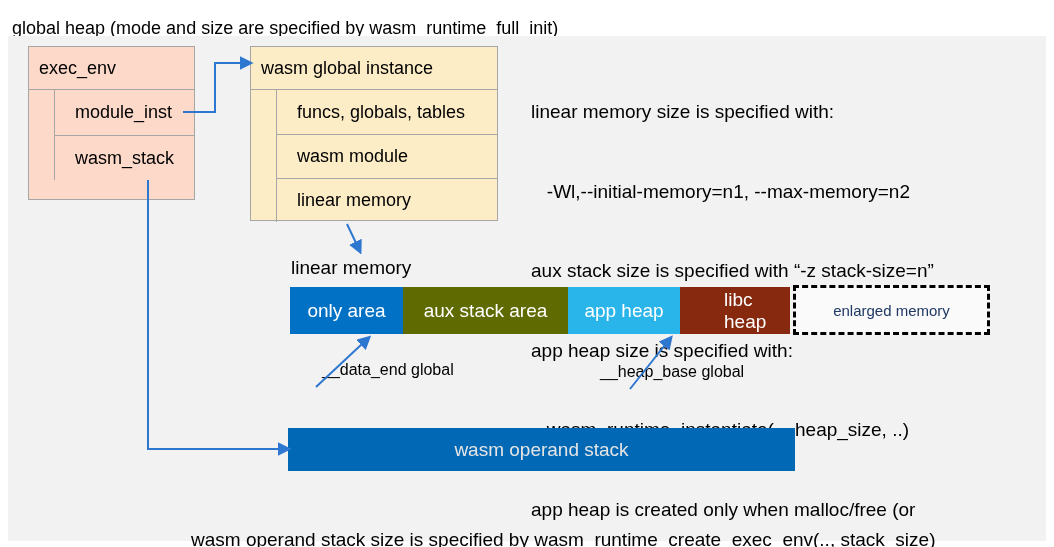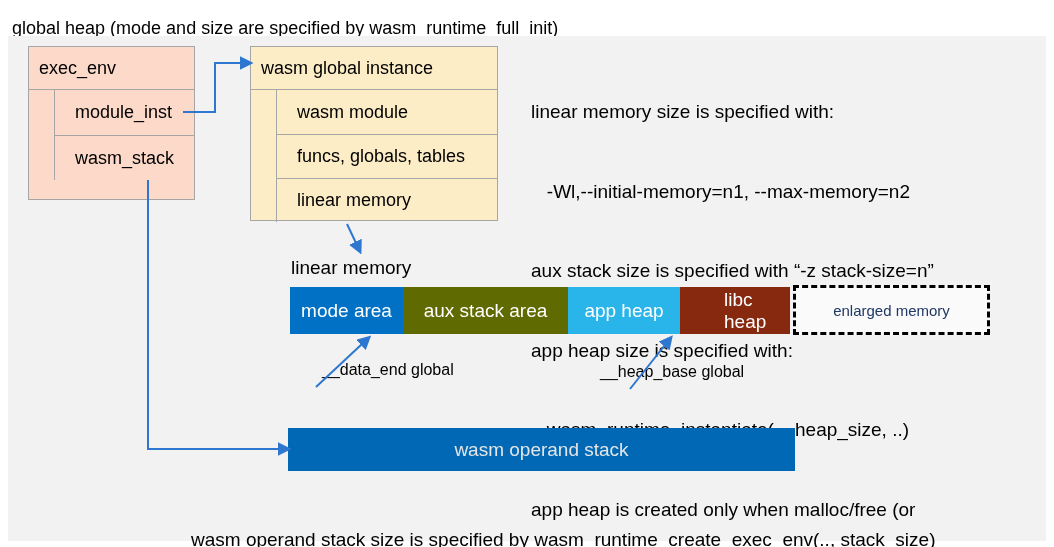--- a/index.html
+++ b/index.html
@@ -57,38 +57,38 @@
   <div class="panel"></div>
 
   <div class="nbox box-exec" style="background-color: rgb(252, 217, 200);">
     <div class="nbox-header">exec_env</div>
     <div class="nbox-row">module_inst</div>
     <div class="nbox-row">wasm_stack</div>
   </div>
 
   <div class="nbox box-mi" style="background-color: rgb(253, 237, 199);">
     <div class="nbox-header">wasm global instance</div>
+    <div class="nbox-row">funcs, globals, tables</div>
     <div class="nbox-row">wasm module</div>
-    <div class="nbox-row">funcs, globals, tables</div>
     <div class="nbox-row">linear memory</div>
   </div>
 
   <div class="notes">
     <div>linear memory size is specified with:</div>
     <div>   -Wl,--initial-memory=n1, --max-memory=n2</div>
     <div>aux stack size is specified with “-z stack-size=n”</div>
     <div>app heap size is specified with:</div>
     <div>   wasm_runtime_instantiate(.., heap_size, ..)</div>
     <div>app heap is created only when malloc/free (or</div>
     
   </div>
 
   <div class="lm-label">linear memory</div>
 
-  <div class="seg" style="left: 290px; width: 113px; background-color: rgb(0, 113, 197);">mode area</div>
+  <div class="seg" style="left: 290px; width: 113px; background-color: rgb(0, 113, 197);">only area</div>
   <div class="seg" style="left: 403px; width: 165px; background-color: rgb(95, 106, 0);">aux stack area</div>
   <div class="seg" style="left: 568px; width: 112px; background-color: rgb(41, 181, 234);">app heap</div>
   <div class="seg" style="left: 680px; width: 110px; background-color: rgb(134, 41, 14); padding-left: 44px;">libc heap</div>
   <div class="enlarged" style="color: rgb(31, 56, 100);">enlarged memory</div>
 
   <div class="lbl lbl-data-end">__data_end global</div>
   <div class="lbl lbl-heap-base">__heap_base global</div>
 
   <div class="operand" style="background-color: rgb(0, 104, 181);">wasm operand stack</div>
 

